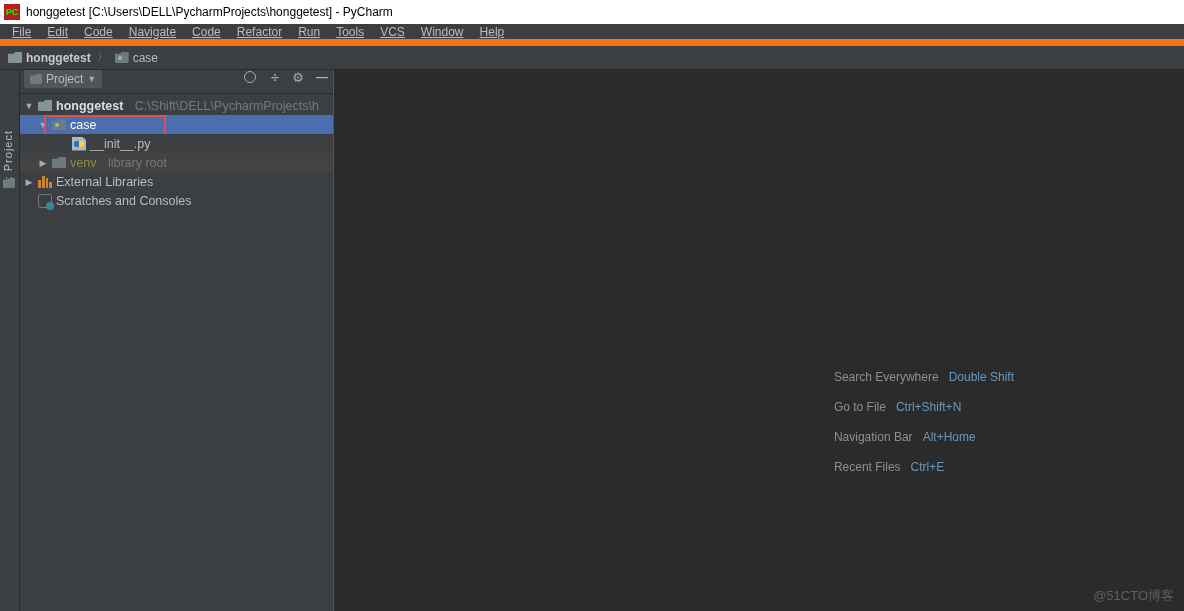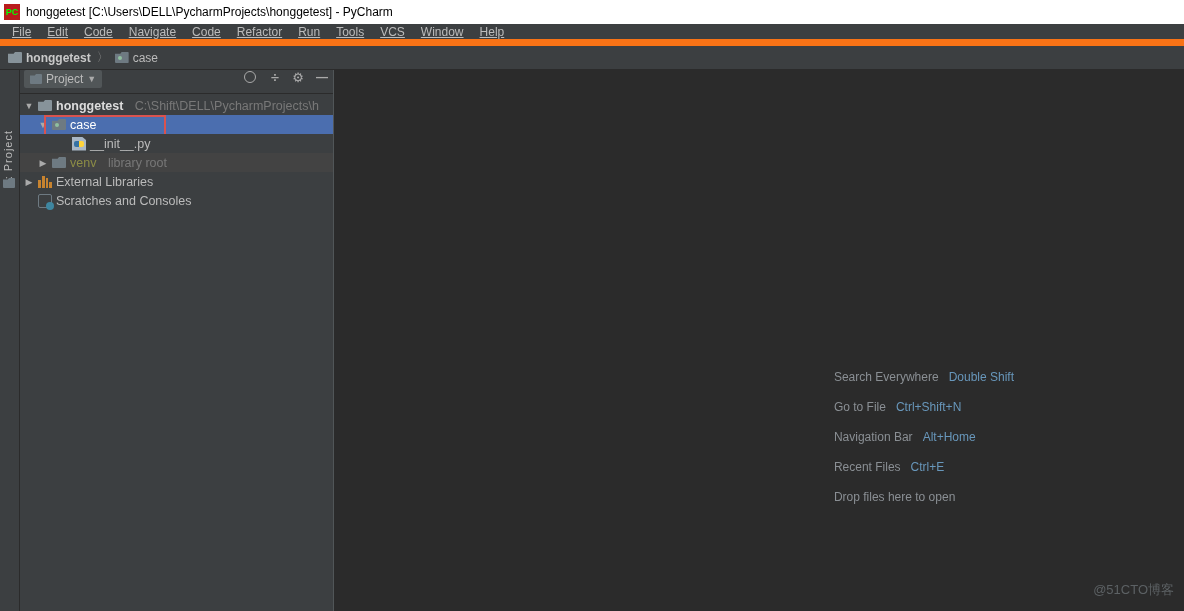--- a/index.html
+++ b/index.html
@@ -65,21 +65,21 @@
 .sel-highlight::after { content:""; position:absolute; left:24px; top:0; width:118px; height:100%; border:2px solid #d9534f; pointer-events:none; }
 .tree-row.row-venv .name { color:#8c8c46; }
 
 
 .editor { flex:1; background:#2b2b2b; position:relative; }
 .tips { position:absolute; right:170px; top:300px; display:flex; flex-direction:column; gap:16px; }
 .tips .row { display:flex; gap:10px; font-size:12px; }
 .tips .label { color:#8a8f94; }
 .tips .shortcut { color:#6897bb; }
 
-.watermark { position:absolute; right:10px; bottom:12px; color:#5c6164; font-size:13px; }
+.watermark { position:absolute; right:10px; bottom:6px; color:#5c6164; font-size:13px; }
 </style>
 </head>
 <body>
 
 <div class="titlebar">
   <span class="pc-icon">PC</span>
   <span>honggetest [C:\Users\DELL\PycharmProjects\honggetest] - PyCharm</span>
 </div>
 
 <div class="menubar">
@@ -183,20 +183,16 @@
         <span class="shortcut">Ctrl+Shift+N</span>
       </div>
       <div class="row">
         <span class="label">Navigation Bar</span>
         <span class="shortcut">Alt+Home</span>
       </div>
       <div class="row">
         <span class="label">Recent Files</span>
         <span class="shortcut">Ctrl+E</span>
       </div>
-      <div class="row">
-        <span class="label">Drop files here to open</span>
-        <span class="shortcut"></span>
-      </div>
     </div>
     <div class="watermark">@51CTO博客</div>
   </div>
 </div>
 
 </body></html>

